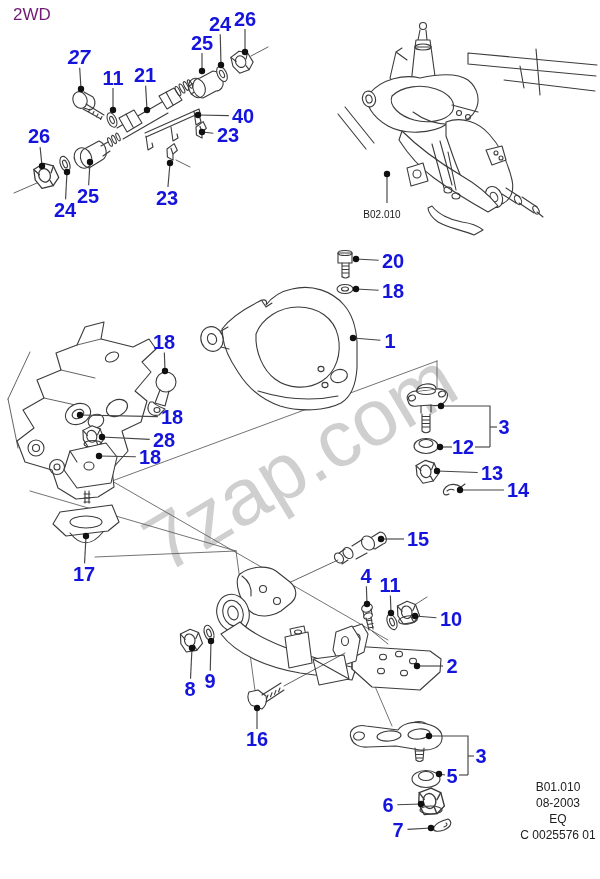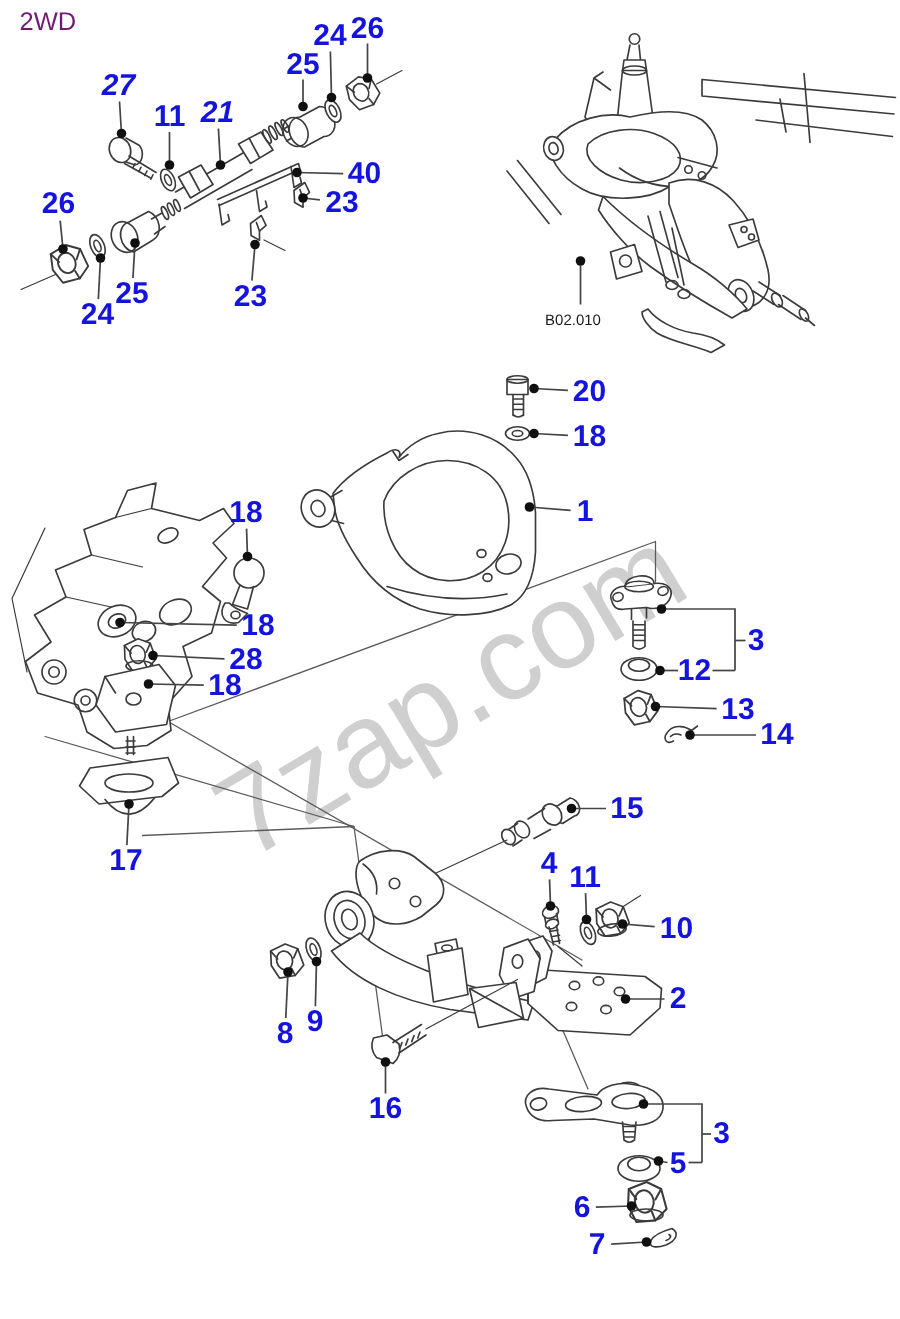--- a/index.html
+++ b/index.html
@@ -370,24 +370,30 @@
       <circle cx="429" cy="736" r="3.2" fill="#101010"></circle>
       <polyline points="439,774 445,775" fill="none" stroke="#454545" stroke-width="1.15"></polyline>
       <polyline points="459,775 468,775" fill="none" stroke="#454545" stroke-width="1.15"></polyline>
       <circle cx="439" cy="774" r="3.2" fill="#101010"></circle>
       <polyline points="387,177 387,203" fill="none" stroke="#454545" stroke-width="1.15"></polyline>
       <circle cx="387" cy="174" r="3.2" fill="#101010"></circle>
     </svg>
 
   <div id="title">2WD</div>
 
+  <div id="refblock">
+    <div>B01.010</div>
+    <div>08-2003</div>
+    <div>EQ</div>
+    <div>C 0025576 01</div>
+  </div>
 
 <div class="co" style="left: 79px; top: 57px; font-style: italic;">27</div>
     <div class="co" style="left: 113px; top: 78px;">11</div>
-    <div class="co" style="left: 145px; top: 75px; font-style: italic;">21</div>
+    <div class="co" style="left: 145px; top: 75px;">21</div>
     <div class="co" style="left: 202px; top: 43px;">25</div>
     <div class="co" style="left: 220px; top: 24px;">24</div>
     <div class="co" style="left: 245px; top: 19px;">26</div>
     <div class="co" style="left: 243px; top: 116px;">40</div>
     <div class="co" style="left: 228px; top: 135px;">23</div>
     <div class="co" style="left: 39px; top: 136px;">26</div>
     <div class="co" style="left: 88px; top: 196px;">25</div>
     <div class="co" style="left: 65px; top: 210px;">24</div>
     <div class="co" style="left: 167px; top: 198px;">23</div>
     <div class="co" style="left: 393px; top: 261px;">20</div>

